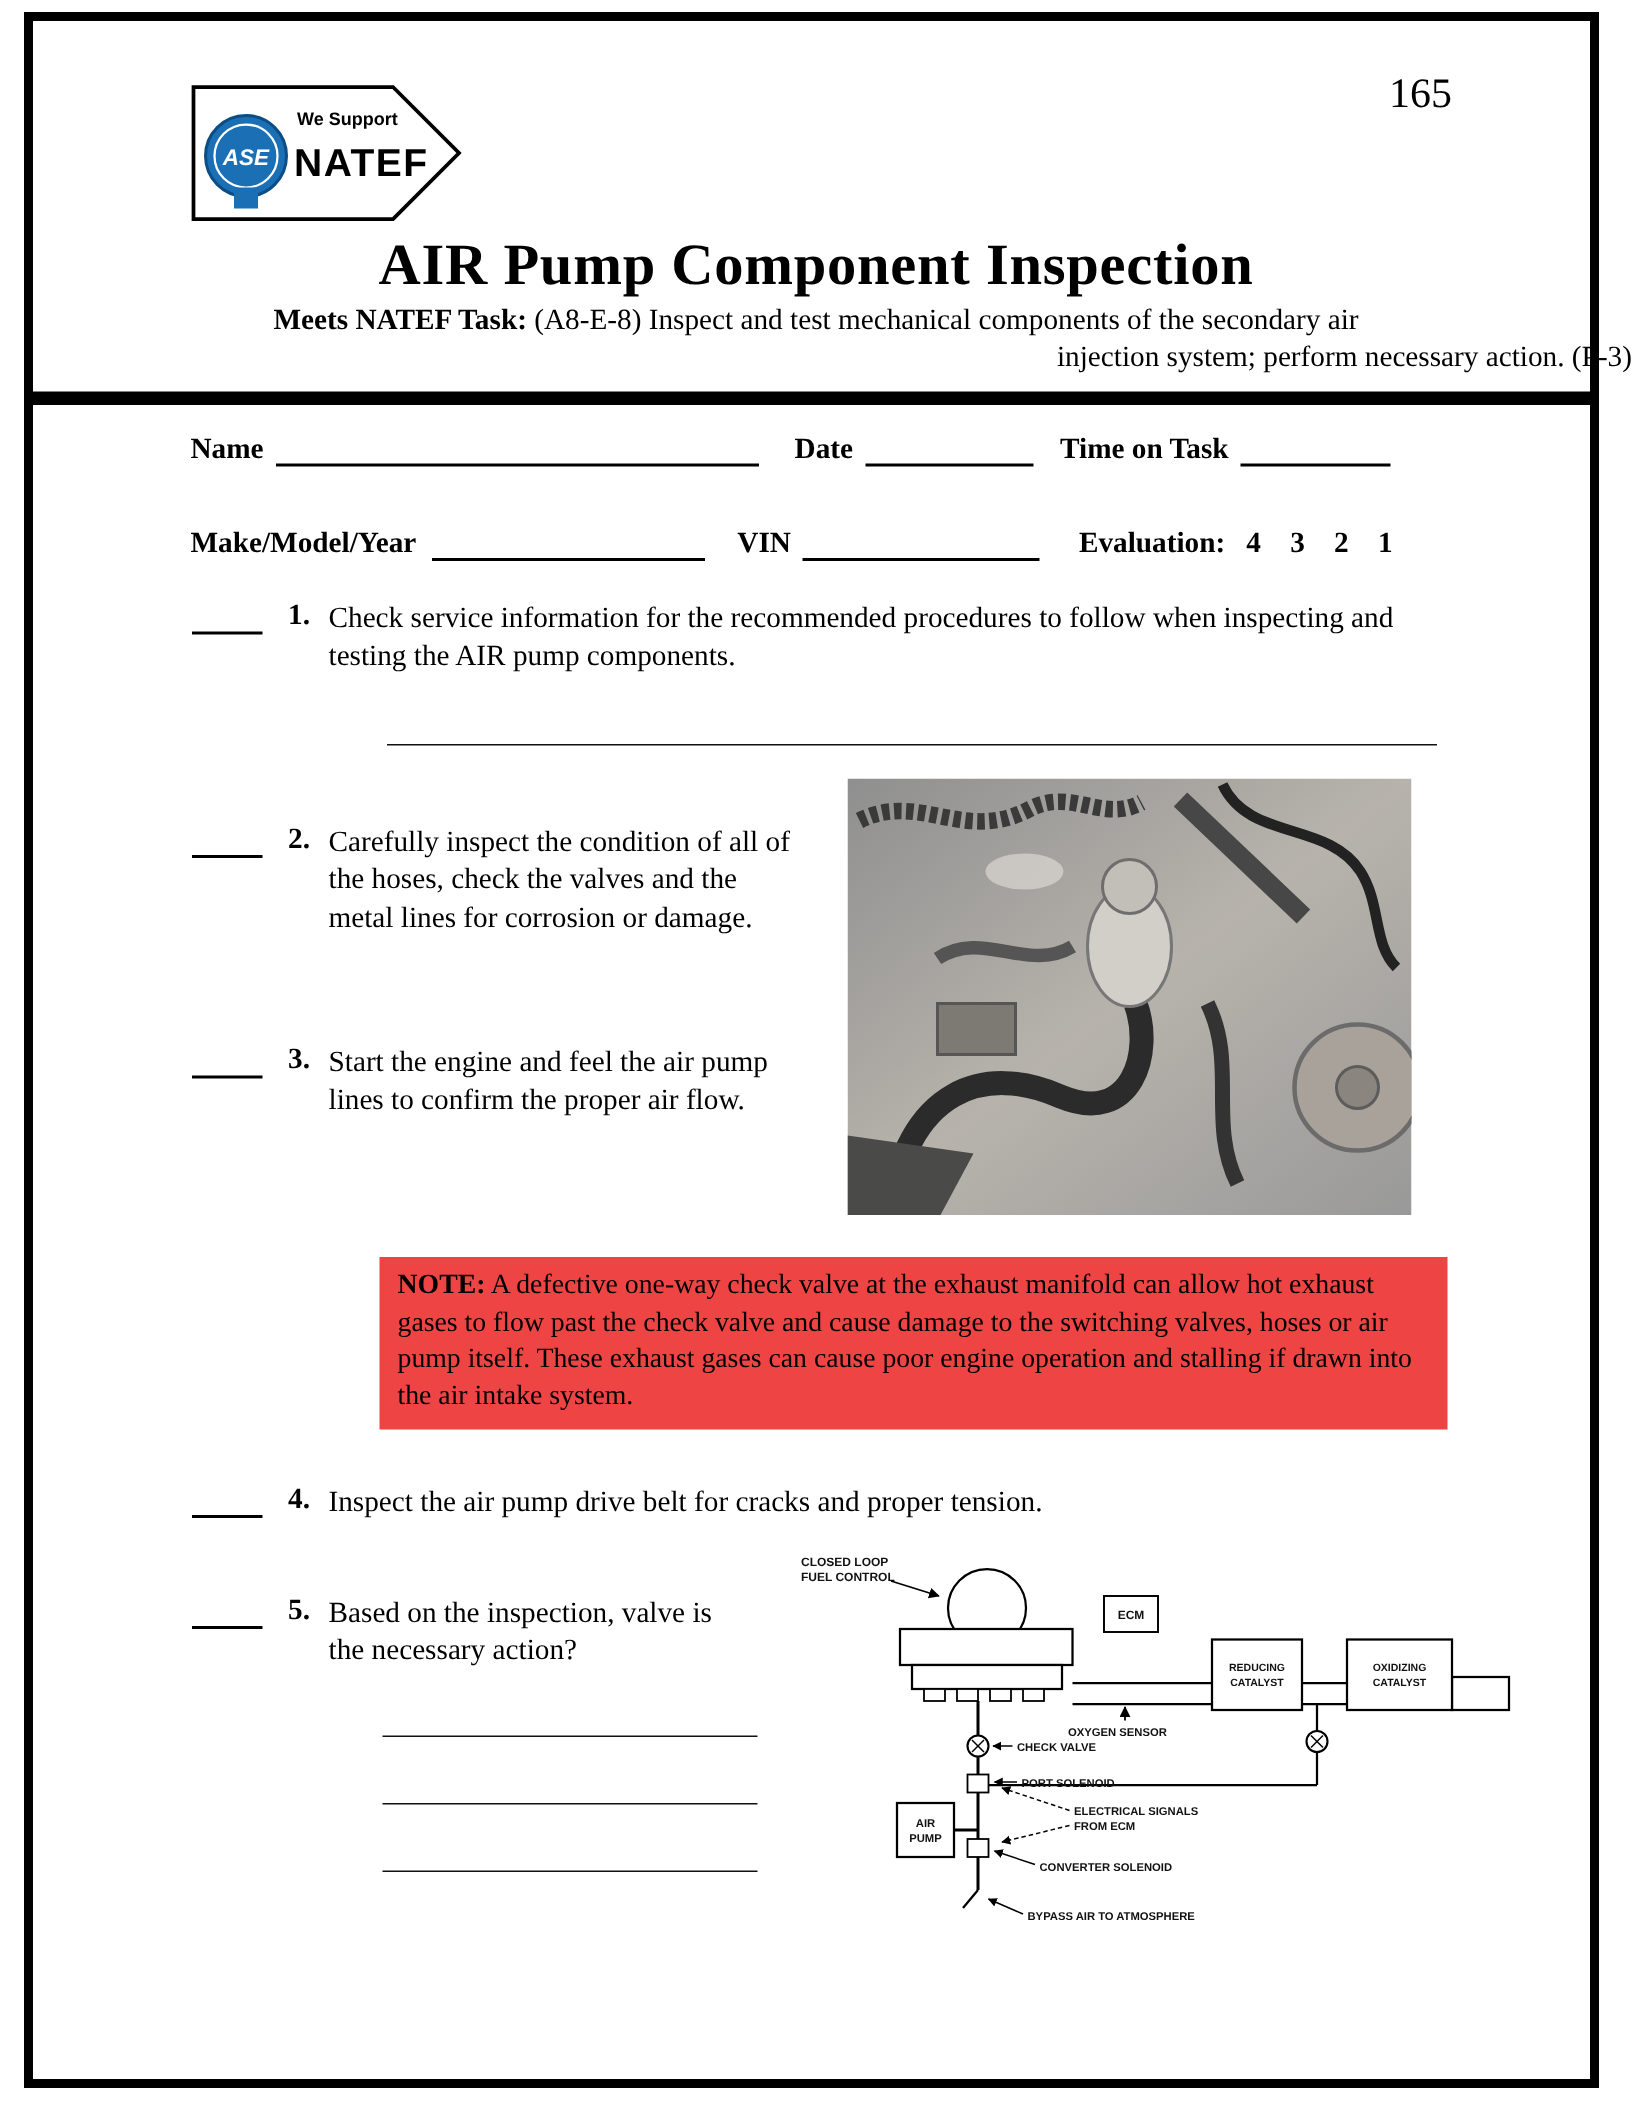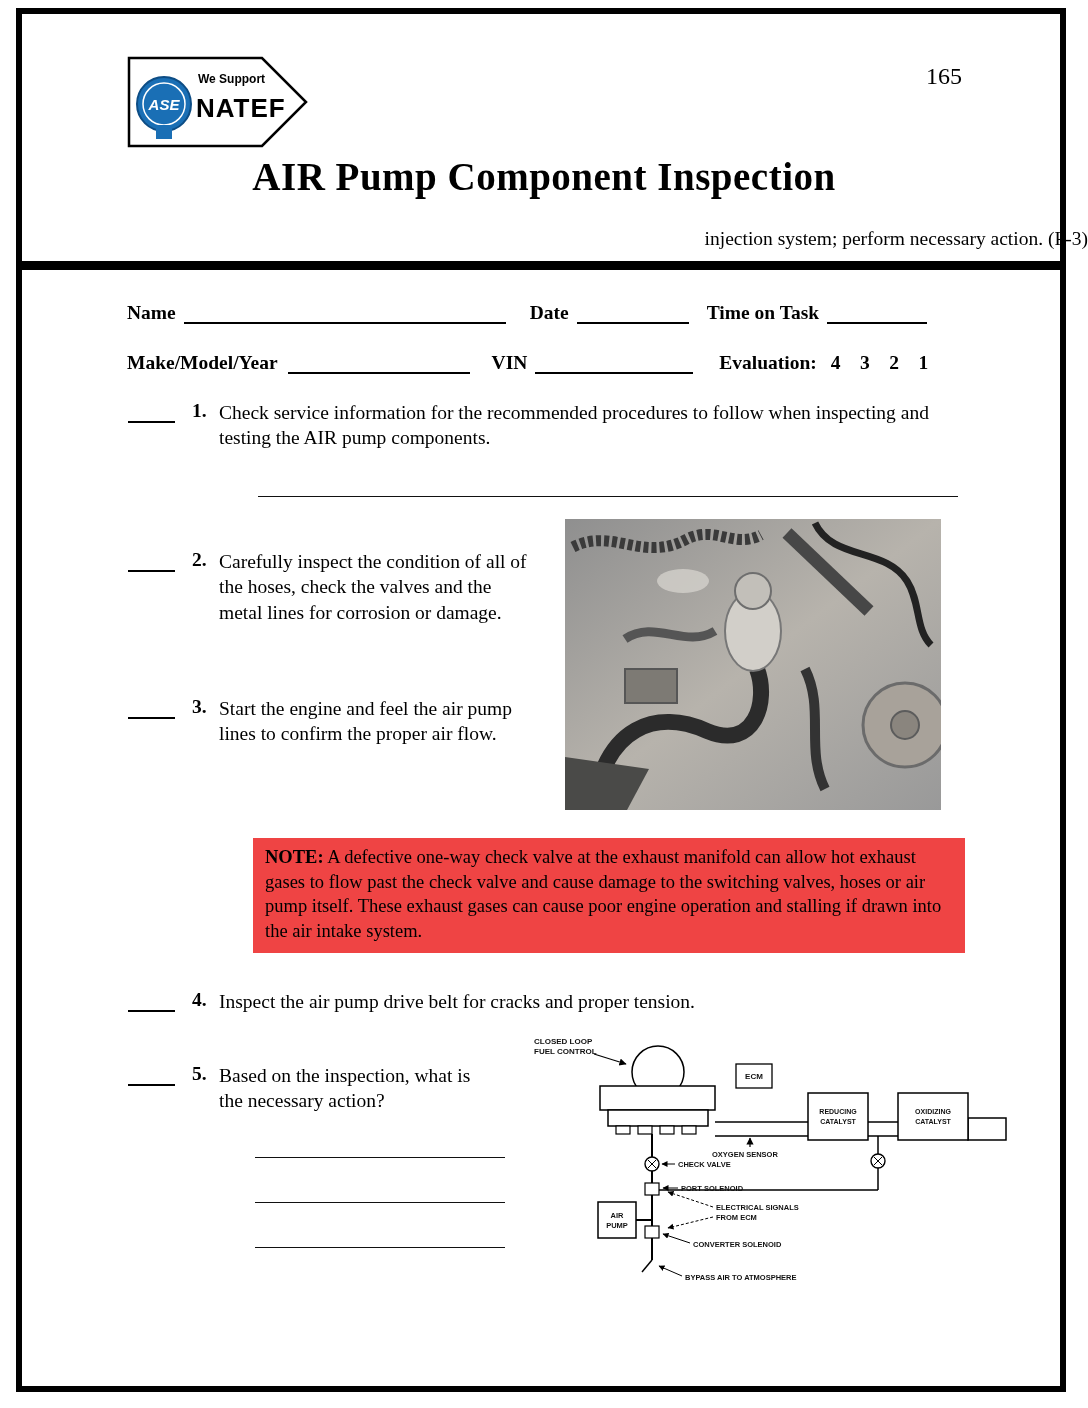--- a/index.html
+++ b/index.html
@@ -4,21 +4,21 @@
 <style>
   html,body { margin:0; padding:0; background:#ffffff; }
   .page {
     position:relative; width:1088px; height:1408px; background:#ffffff;
     font-family:"Liberation Serif", serif; color:#000; overflow:hidden;
   }
   .frame {
     position:absolute; left:16px; top:8px; width:1050px; height:1384px;
     border:6px solid #000; box-sizing:border-box; pointer-events:none;
   }
-  .pagenum { position:absolute; left:926px; top:63px; font-size:24px; }
+  .pagenum { position:absolute; left:926px; top:47px; font-size:28px; }
   .logo { position:absolute; left:126px; top:55px; width:184px; height:94px; }
   .title {
     position:absolute; left:0; top:154px; width:1088px; text-align:center;
     font-size:39px; font-weight:bold; letter-spacing:.5px;
   }
   .sub1 { position:absolute; left:0; top:203px; width:1088px; text-align:center; font-size:19.5px; }
   .sub2 { position:absolute; left:0; top:228px; width:1088px; text-align:right; font-size:19.5px; }
   .thick-rule { position:absolute; left:22px; top:261px; width:1044px; height:9px; background:#000; }
 
   .formrow { position:absolute; left:127px; display:flex; align-items:flex-end; font-size:19.5px; }
@@ -55,25 +55,29 @@
     <path d="M3,3 L136,3 L180,47 L136,91 L3,91 Z" fill="#ffffff" stroke="#000" stroke-width="2.5"></path>
     <circle cx="38" cy="49" r="27" fill="#1a6fb5" stroke="#0d4d85" stroke-width="2"></circle>
     <circle cx="38" cy="49" r="21" fill="none" stroke="#ffffff" stroke-width="1.5"></circle>
     <rect x="30" y="70" width="16" height="14" fill="#1a6fb5"></rect>
     <text x="38" y="55" font-family="Liberation Sans, sans-serif" font-size="15" font-weight="bold" fill="#ffffff" text-anchor="middle" font-style="italic">ASE</text>
     <text x="72" y="28" font-family="Liberation Sans, sans-serif" font-size="12" font-weight="bold" fill="#000">We Support</text>
     <text x="70" y="62" font-family="Liberation Sans, sans-serif" font-size="26" font-weight="bold" letter-spacing="1" fill="#000">NATEF</text>
   </svg>
 
   <div class="title">AIR Pump Component Inspection</div>
+  <div class="sub1">
+    <b>Meets NATEF Task:</b>
+    <span>(A8-E-8)  Inspect and test mechanical components of the secondary air</span>
+  </div>
   <div class="sub2">injection system; perform necessary action.  (P-3)</div>
 
   <div class="thick-rule"></div>
 
-  <div class="formrow" style="top:301px;justify-content:space-between;">
+  <div class="formrow" style="top:288px;justify-content:space-between;">
     <span class="flabel">Name</span>
     <span class="ul" style="width:322px; margin-left:8px;"></span>
     <span class="flabel" style="margin-left:24px;">Date</span>
     <span class="ul" style="width:112px; margin-left:8px;"></span>
     <span class="flabel" style="margin-left:18px;">Time on Task</span>
     <span class="ul" style="width:100px; margin-left:8px;"></span>
   </div>
 
   <div class="formrow" style="top:351px;">
     <span class="flabel">Make/Model/Year</span>
@@ -133,21 +137,21 @@
 
   <div class="item" style="top:989px;">
     <span class="gblank"></span>
     <span class="inum">4.</span>
     <div class="itext" style="width:700px;">Inspect the air pump drive belt for cracks and proper tension.</div>
   </div>
 
   <div class="item" style="top:1063px;">
     <span class="gblank"></span>
     <span class="inum">5.</span>
-    <div class="itext" style="width:268px;">Based on the inspection, what is the necessary action?</div>
+    <div class="itext" style="width:268px;">Based on the inspection, valve is the necessary action?</div>
   </div>
   <div class="ansline" style="left:255px; top:1157px; width:250px;"></div>
   <div class="ansline" style="left:255px; top:1202px; width:250px;"></div>
   <div class="ansline" style="left:255px; top:1247px; width:250px;"></div>
 
   <svg class="diagram" viewBox="0 0 495 258">
     <defs>
       <marker id="arr" markerWidth="7" markerHeight="7" refX="5.5" refY="3" orient="auto">
         <path d="M0,0 L6,3 L0,6 Z" fill="#000"></path>
       </marker>

